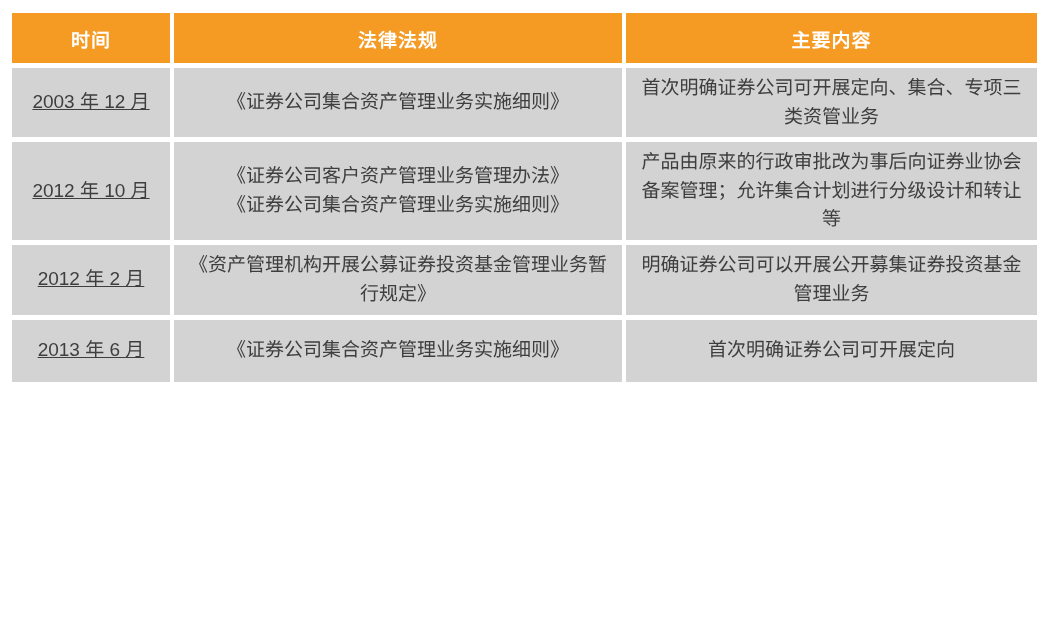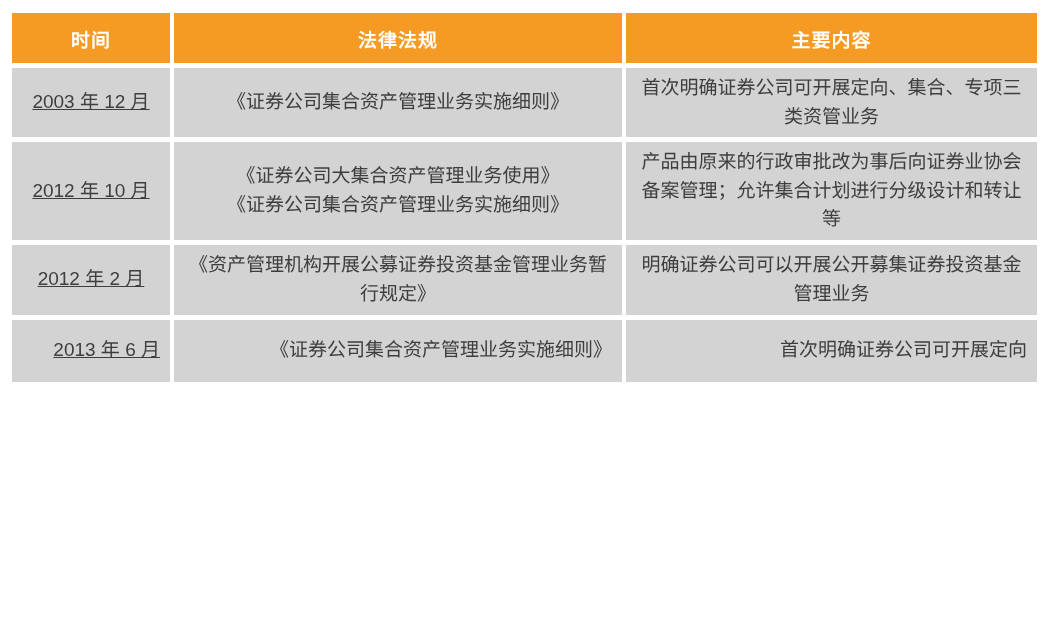--- a/index.html
+++ b/index.html
@@ -46,21 +46,21 @@
     font-size: 19px;
     line-height: 1.5;
     white-space: pre-line;
   }
   tbody td.time-cell { white-space: nowrap; text-decoration: underline; }
   tr.row-1 td { height: 68px; }
   tr.row-2 td { height: 70px; }
   tr.row-3 td { height: 63px; }
   tr.row-4 td { height: 88px; }
   tr.row-5 td { height: 70px; }
-  tr.row-6 td { height: 62px; text-align: right; }
+  tr.row-6 td { height: 62px; }
   tr.row-7 td { height: 70px; }
 </style>
 </head>
 <body>
 
 <div class="page">
   <table class="reg-table">
     <colgroup>
       <col class="col-time">
       <col class="col-law">
@@ -74,21 +74,21 @@
       </tr>
     </thead>
     <tbody>
       <tr class="row-1">
         <td class="time-cell">2003 年 12 月</td>
         <td>《证券公司集合资产管理业务实施细则》</td>
         <td>首次明确证券公司可开展定向、集合、专项三类资管业务</td>
       </tr>
       <tr class="row-4">
         <td class="time-cell">2012 年 10 月</td>
-        <td>《证券公司大集合资产管理业务使用》
+        <td>《证券公司客户资产管理业务管理办法》
 《证券公司集合资产管理业务实施细则》</td>
         <td>产品由原来的行政审批改为事后向证券业协会备案管理；允许集合计划进行分级设计和转让等</td>
       </tr>
       <tr class="row-5">
         <td class="time-cell">2012 年 2 月</td>
         <td>《资产管理机构开展公募证券投资基金管理业务暂行规定》</td>
         <td>明确证券公司可以开展公开募集证券投资基金管理业务</td>
       </tr>
       <tr class="row-6">
         <td class="time-cell">2013 年 6 月</td>

